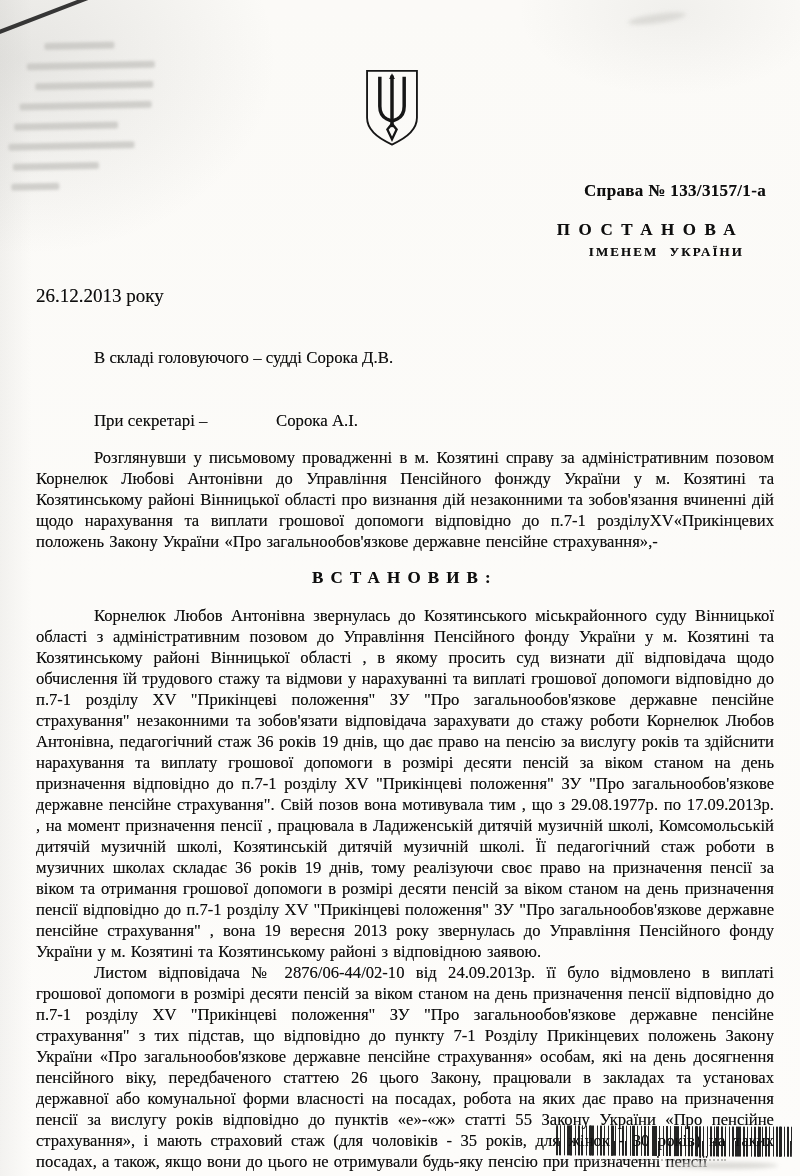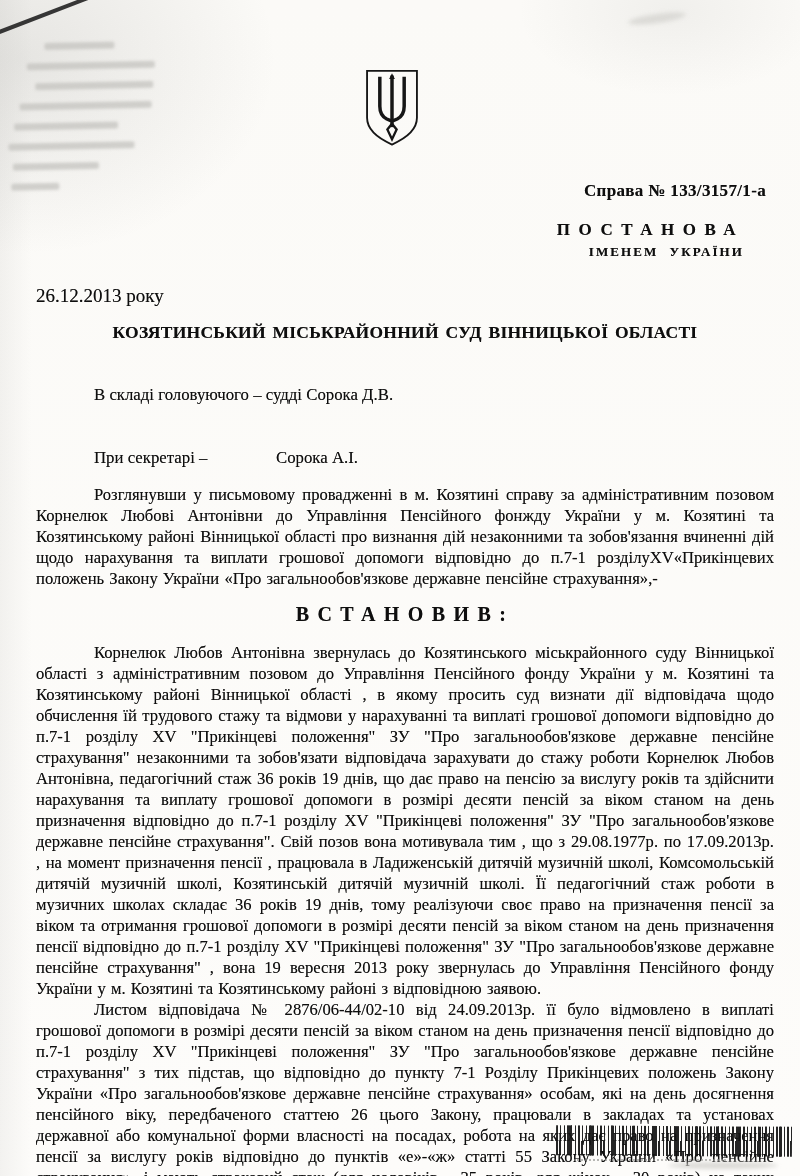--- a/index.html
+++ b/index.html
@@ -37,21 +37,21 @@
   .composition{margin:24px 0 0 58px;font-size:16.8px;line-height:23px;}
   .comp-row{display:flex;margin-top:40px;}
   .comp-label{display:inline-block;width:182px;flex:0 0 auto;}
   
   .para{
     margin:0;text-align:justify;font-size:16.6px;line-height:21px;
     text-indent:58px;word-spacing:1px;
   }
   .intro{margin-top:15px;}
   .established{
-    margin-top:15px;text-align:center;font-weight:bold;font-size:20px;line-height:21px;
+    margin-top:15px;text-align:center;font-weight:bold;font-size:17px;line-height:21px;
     letter-spacing:.42em;
   }
   .body-1{margin-top:17px;}
   .body-2{margin-top:0;}
   
   .corner-fold{
     position:absolute;left:-10px;top:14px;width:102px;height:3.6px;
     background:#222;border-radius:2px;transform:rotate(-21deg);opacity:.9;
   }
   .bleed{position:absolute;left:8px;top:42px;width:170px;transform:rotate(-1.2deg);opacity:.75;}
@@ -118,21 +118,20 @@
 
   <div class="case-number">Справа № 133/3157/1-а</div>
 
   <div class="title-block">
     <div class="title-line1">ПОСТАНОВА</div>
     <div class="title-line2">ІМЕНЕМ УКРАЇНИ</div>
   </div>
 
   <div class="date-line">26.12.2013 року</div>
 
-  <div class="court-name">КОЗЯТИНСЬКИЙ МІСЬКРАЙОННИЙ СУД ВІННИЦЬКОЇ ОБЛАСТІ</div>
 
   <div class="composition">
     <div class="comp-row">В складі головуючого – судді Сорока Д.В.</div>
     <div class="comp-row">
       <span class="comp-label">При секретарі –</span>
       <span>Сорока А.І.</span>
     </div>
   </div>
 
   <p class="para intro">Розглянувши у письмовому провадженні в м. Козятині справу за адміністративним позовом Корнелюк Любові Антонівни до Управління Пенсійного фонжду України у м. Козятині та Козятинському районі Вінницької області про визнання дій незаконними та зобов'язання вчиненні дій щодо нарахування та виплати грошової допомоги відповідно до п.7-1 розділуXV«Прикінцевих положень Закону України «Про загальнообов'язкове державне пенсійне страхування»,-</p>

